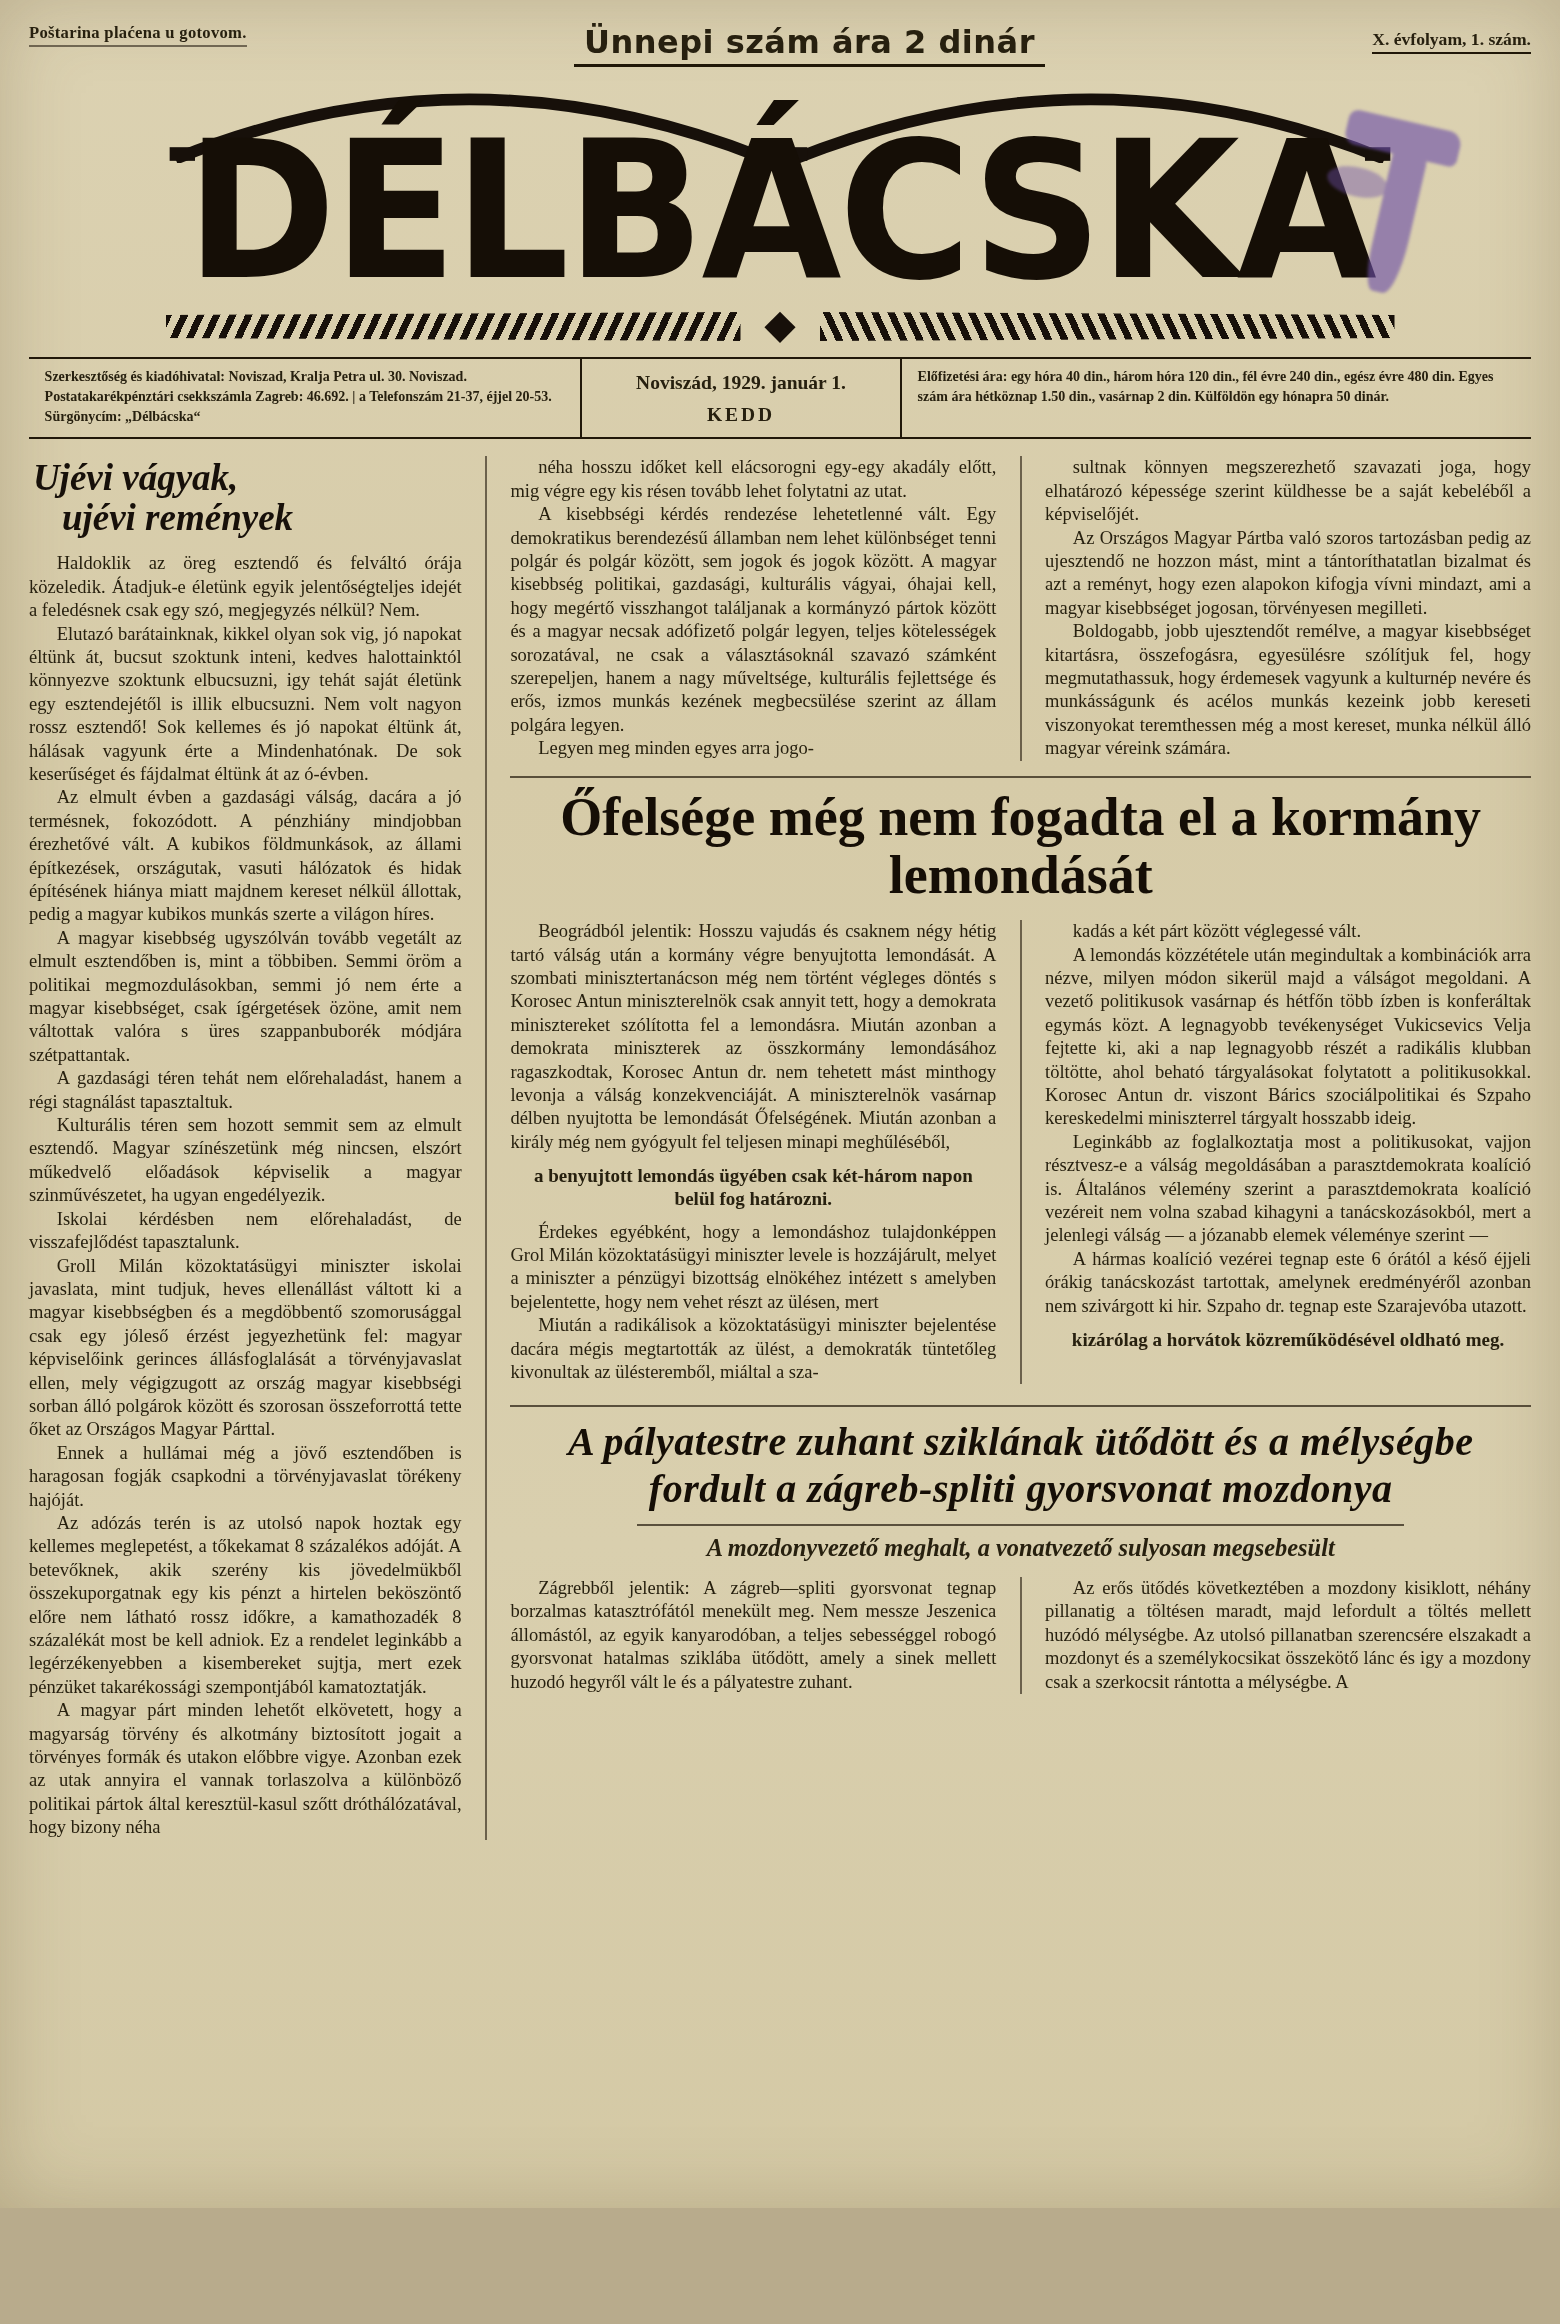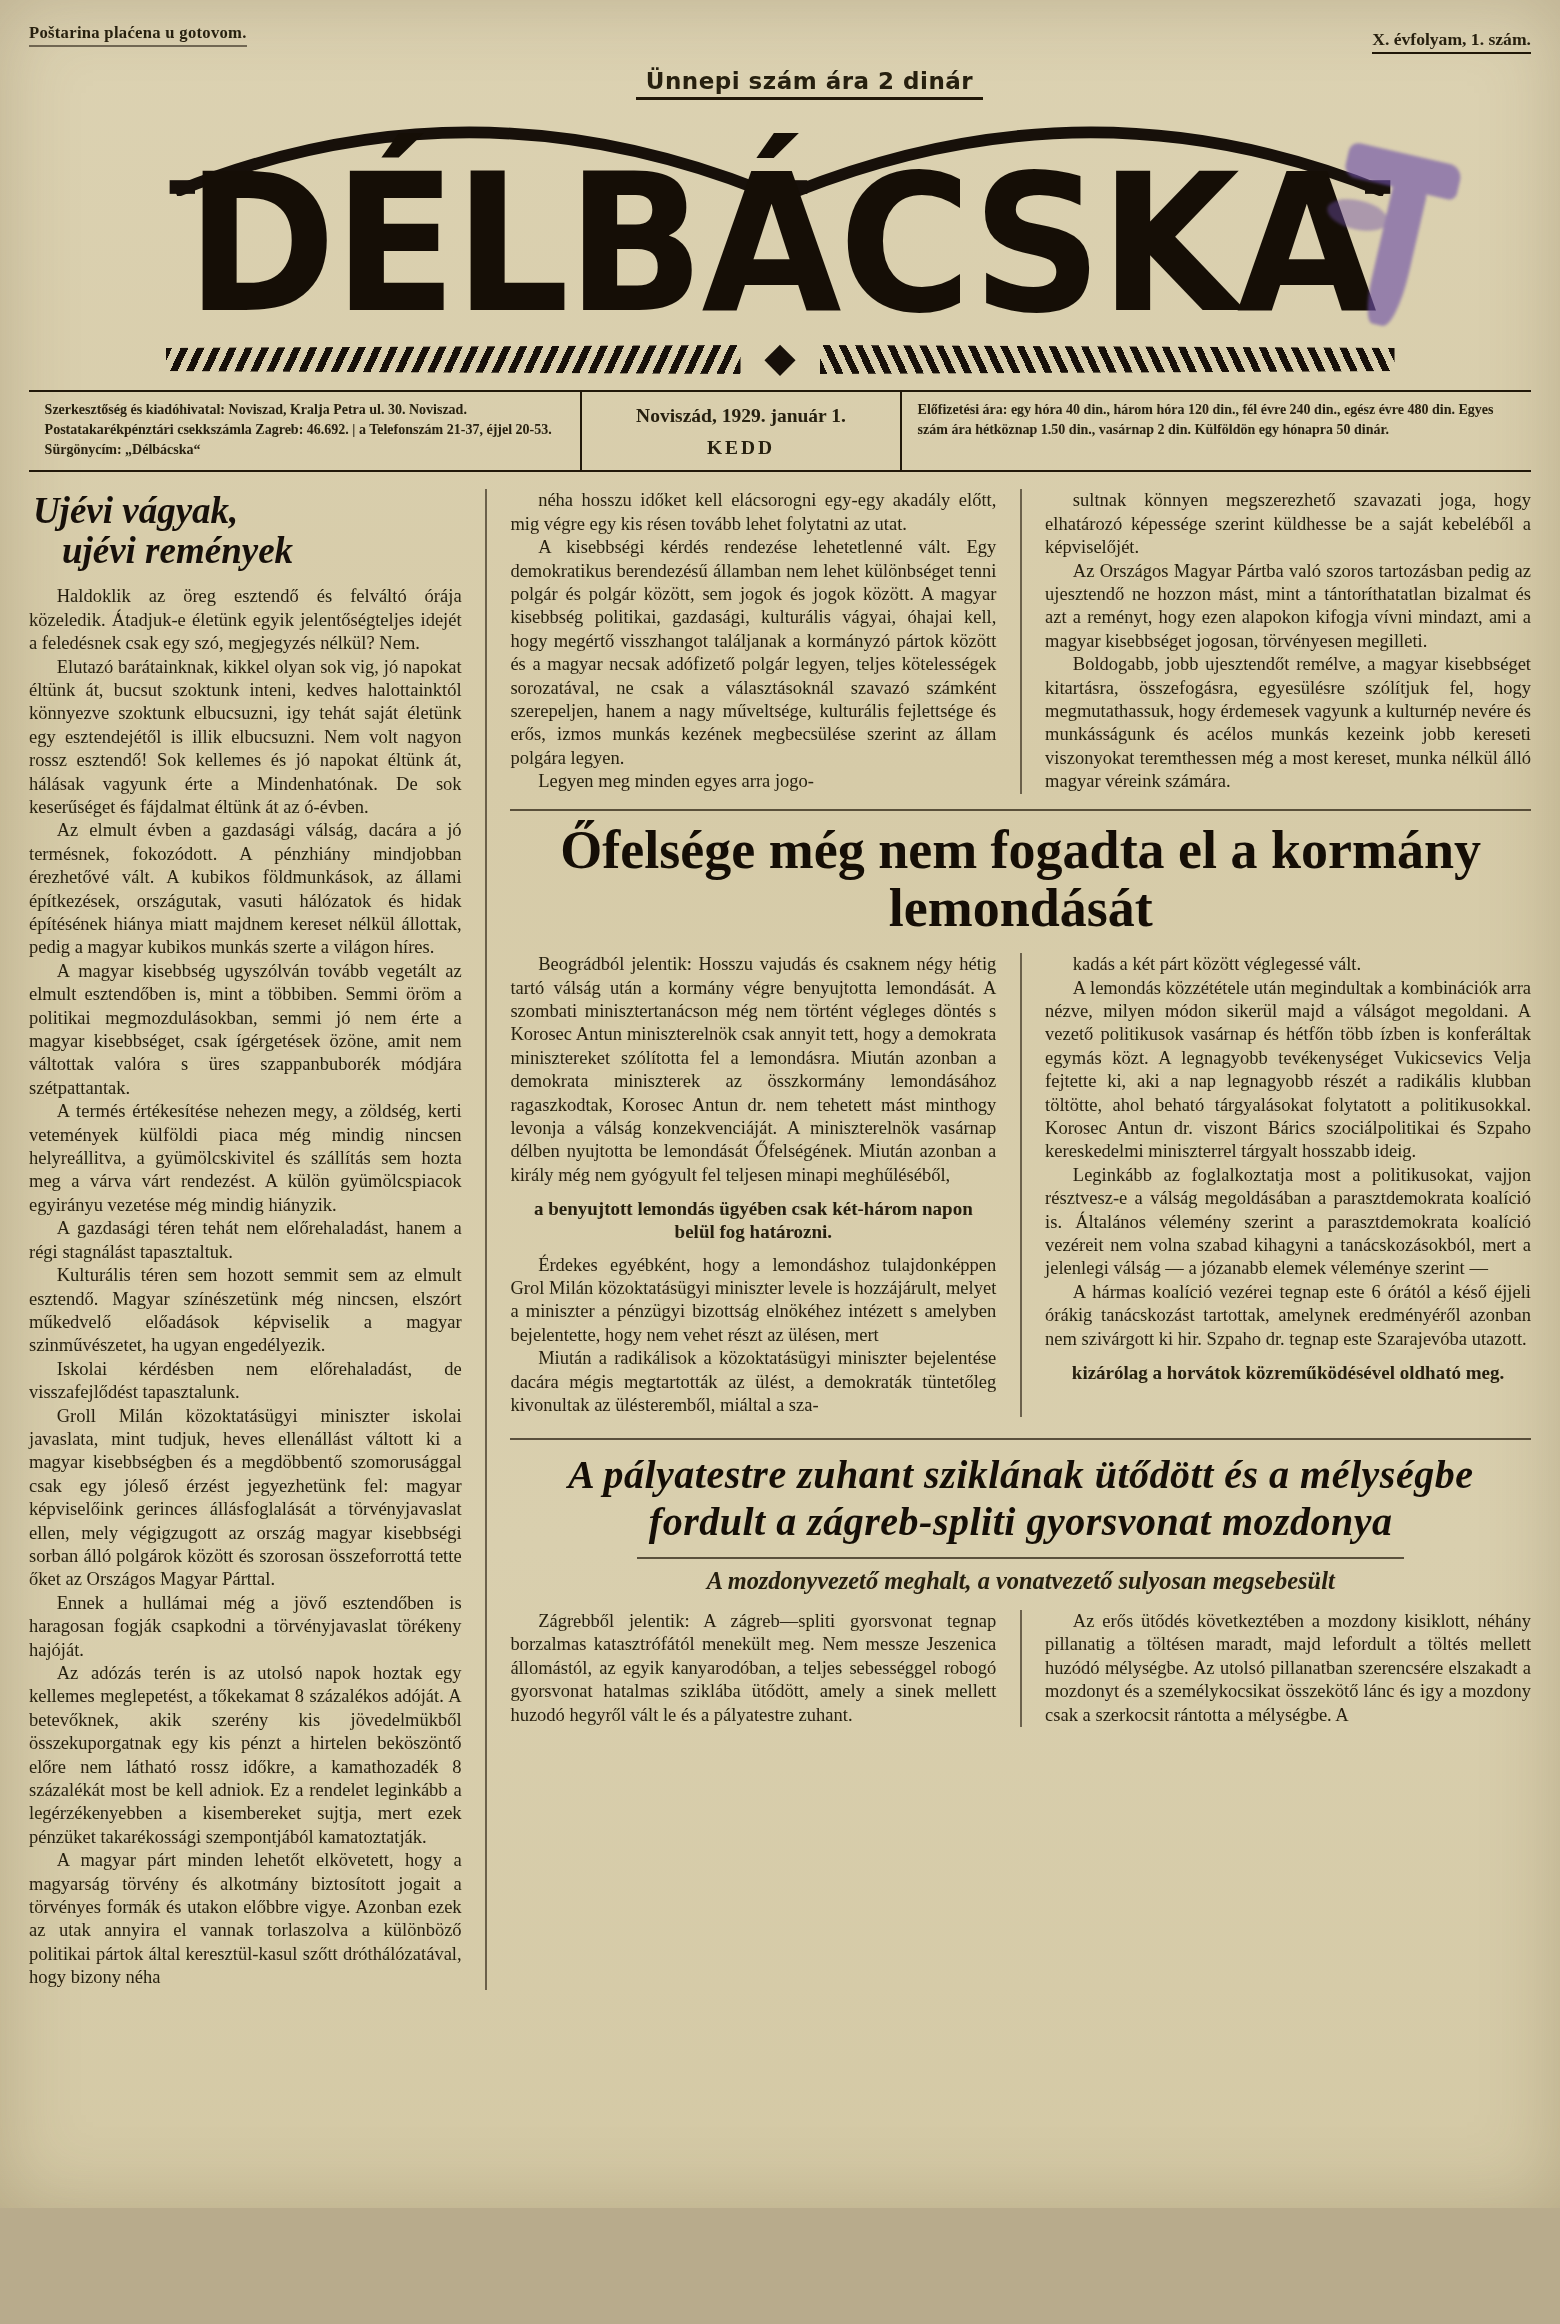--- a/index.html
+++ b/index.html
@@ -11,21 +11,21 @@
     box-shadow:inset 0 0 78px rgba(90,70,40,.25);
     overflow:hidden;
     font-family:"Liberation Serif","DejaVu Serif",serif;
     color:#27200f;
     box-sizing:border-box;
     padding:23.4px 29px 0 29px;
   }
   
   .topbar{display:flex;justify-content:space-between;align-items:flex-start;font-weight:bold;}
   .topbar-left{font-size:16.6px;letter-spacing:0.3px;border-bottom:2px solid rgba(30,20,10,.55);padding-bottom:2px;}
-  .topbar-center{font-family:"DejaVu Sans","Liberation Sans",sans-serif;font-size:23px;border-bottom:3.9px solid #201708;padding:0 9.8px 2.9px 9.8px;letter-spacing:0.5px;margin-top:45px;}
+  .topbar-center{font-family:"DejaVu Sans","Liberation Sans",sans-serif;font-size:32px;border-bottom:3.9px solid #201708;padding:0 9.8px 2.9px 9.8px;letter-spacing:0.5px;}
   .topbar-right{font-size:17.6px;border-bottom:2px solid #201708;padding-bottom:2px;margin-top:5.9px;}
   
   .masthead{position:relative;text-align:center;margin-top:2px;}
   .arcs{display:block;margin:0 auto -33px auto;}
   .mast-title{
     margin:0;font-family:"DejaVu Sans","Liberation Sans",sans-serif;
     font-weight:bold;font-size:181px;line-height:.95;letter-spacing:-2.9px;
     color:#150e06;transform:scaleY(1.05);transform-origin:center bottom;
   }
   .deco-band{position:relative;width:1229px;height:29px;margin:9.8px auto 0 auto;}
@@ -117,21 +117,20 @@
     <section class="col1 bodytext">
       <h2 class="col1-head">
         <span>Ujévi vágyak,</span>
         <span class="l2">ujévi remények</span>
       </h2>
       <div>
           <p class="para">Haldoklik az öreg esztendő és felváltó órája közeledik. Átadjuk-e életünk egyik jelentőségteljes idejét a feledésnek csak egy szó, megjegyzés nélkül? Nem.</p>
           <p class="para">Elutazó barátainknak, kikkel olyan sok vig, jó napokat éltünk át, bucsut szoktunk inteni, kedves halottainktól könnyezve szoktunk elbucsuzni, igy tehát saját életünk egy esztendejétől is illik elbucsuzni. Nem volt nagyon rossz esztendő! Sok kellemes és jó napokat éltünk át, hálásak vagyunk érte a Mindenhatónak. De sok keserűséget és fájdalmat éltünk át az ó-évben.</p>
           <p class="para">Az elmult évben a gazdasági válság, dacára a jó termésnek, fokozódott. A pénzhiány mindjobban érezhetővé vált. A kubikos földmunkások, az állami építkezések, országutak, vasuti hálózatok és hidak építésének hiánya miatt majdnem kereset nélkül állottak, pedig a magyar kubikos munkás szerte a világon híres.</p>
           <p class="para">A magyar kisebbség ugyszólván tovább vegetált az elmult esztendőben is, mint a többiben. Semmi öröm a politikai megmozdulásokban, semmi jó nem érte a magyar kisebbséget, csak ígérgetések özöne, amit nem váltottak valóra s üres szappanbuborék módjára szétpattantak.</p>
-          <p class="para">A termés értékesítése nehezen megy, a zöldség, kerti vetemények külföldi piaca még mindig nincsen helyreállitva, a gyümölcskivitel és szállítás sem hozta meg a várva várt rendezést. A külön gyümölcspiacok egyirányu vezetése még mindig hiányzik.</p>
           <p class="para">A gazdasági téren tehát nem előrehaladást, hanem a régi stagnálást tapasztaltuk.</p>
           <p class="para">Kulturális téren sem hozott semmit sem az elmult esztendő. Magyar színészetünk még nincsen, elszórt műkedvelő előadások képviselik a magyar szinművészetet, ha ugyan engedélyezik.</p>
           <p class="para">Iskolai kérdésben nem előrehaladást, de visszafejlődést tapasztalunk.</p>
           <p class="para">Groll Milán közoktatásügyi miniszter iskolai javaslata, mint tudjuk, heves ellenállást váltott ki a magyar kisebbségben és a megdöbbentő szomorusággal csak egy jóleső érzést jegyezhetünk fel: magyar képviselőink gerinces állásfoglalását a törvényjavaslat ellen, mely végigzugott az ország magyar kisebbségi sorban álló polgárok között és szorosan összeforrottá tette őket az Országos Magyar Párttal.</p>
           <p class="para">Ennek a hullámai még a jövő esztendőben is haragosan fogják csapkodni a törvényjavaslat törékeny hajóját.</p>
           <p class="para">Az adózás terén is az utolsó napok hoztak egy kellemes meglepetést, a tőkekamat 8 százalékos adóját. A betevőknek, akik szerény kis jövedelmükből összekuporgatnak egy kis pénzt a hirtelen beköszöntő előre nem látható rossz időkre, a kamathozadék 8 százalékát most be kell adniok. Ez a rendelet leginkább a legérzékenyebben a kisembereket sujtja, mert ezek pénzüket takarékossági szempontjából kamatoztatják.</p>
           <p class="para">A magyar párt minden lehetőt elkövetett, hogy a magyarság törvény és alkotmány biztosított jogait a törvényes formák és utakon előbbre vigye. Azonban ezek az utak annyira el vannak torlaszolva a különböző politikai pártok által keresztül-kasul szőtt dróthálózatával, hogy bizony néha</p>
         </div>
     </section>
 

